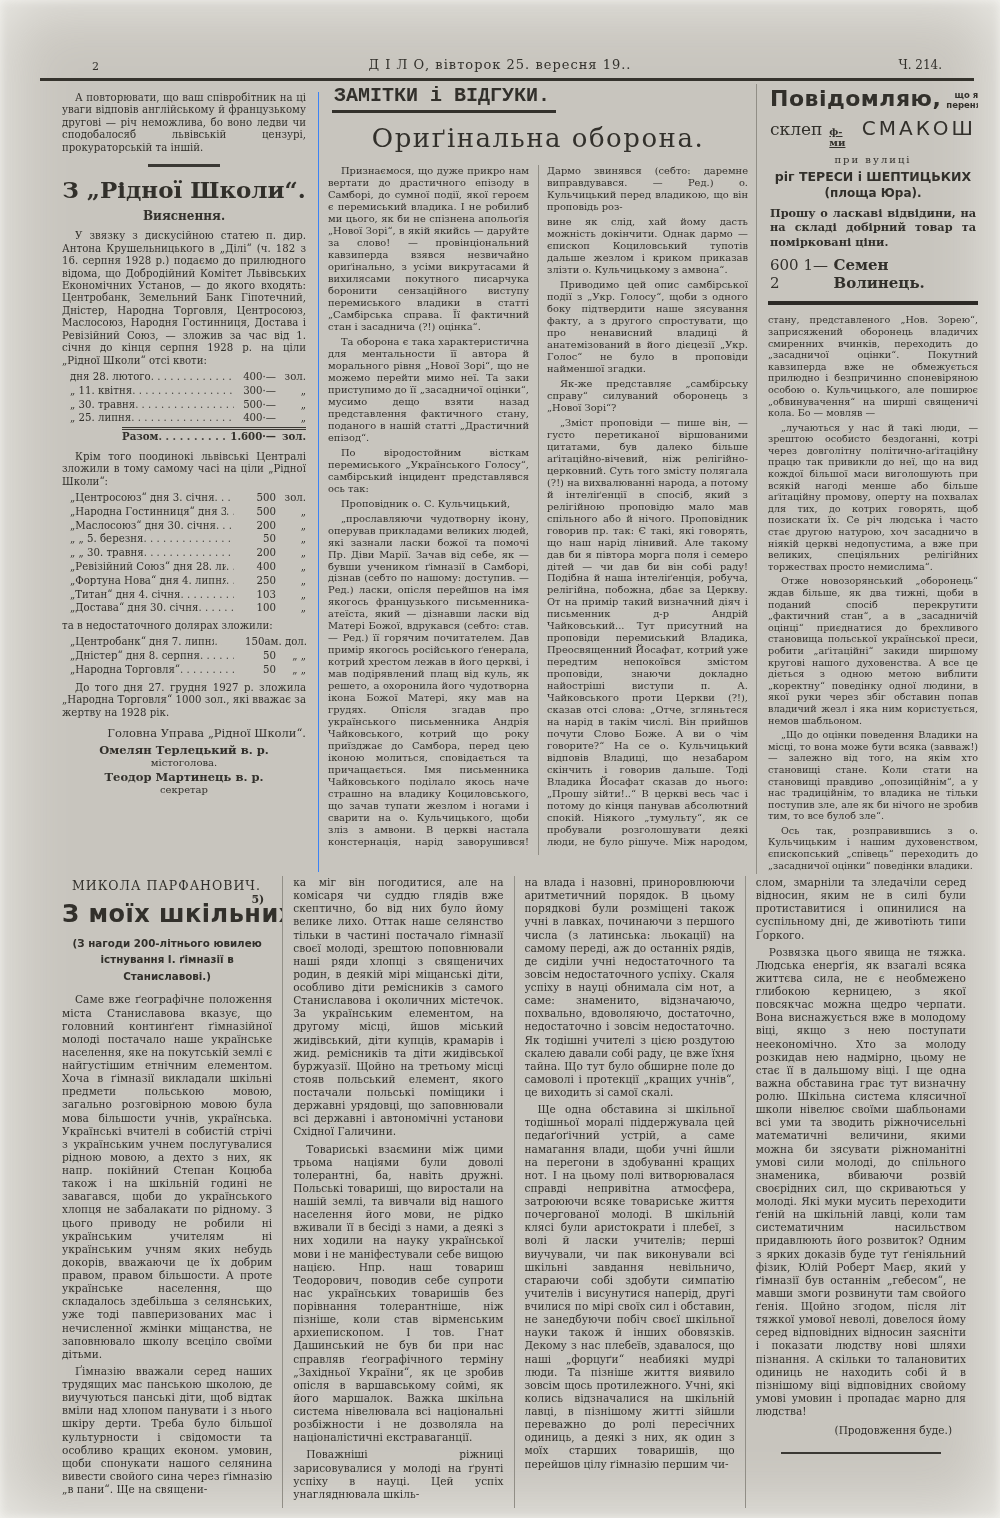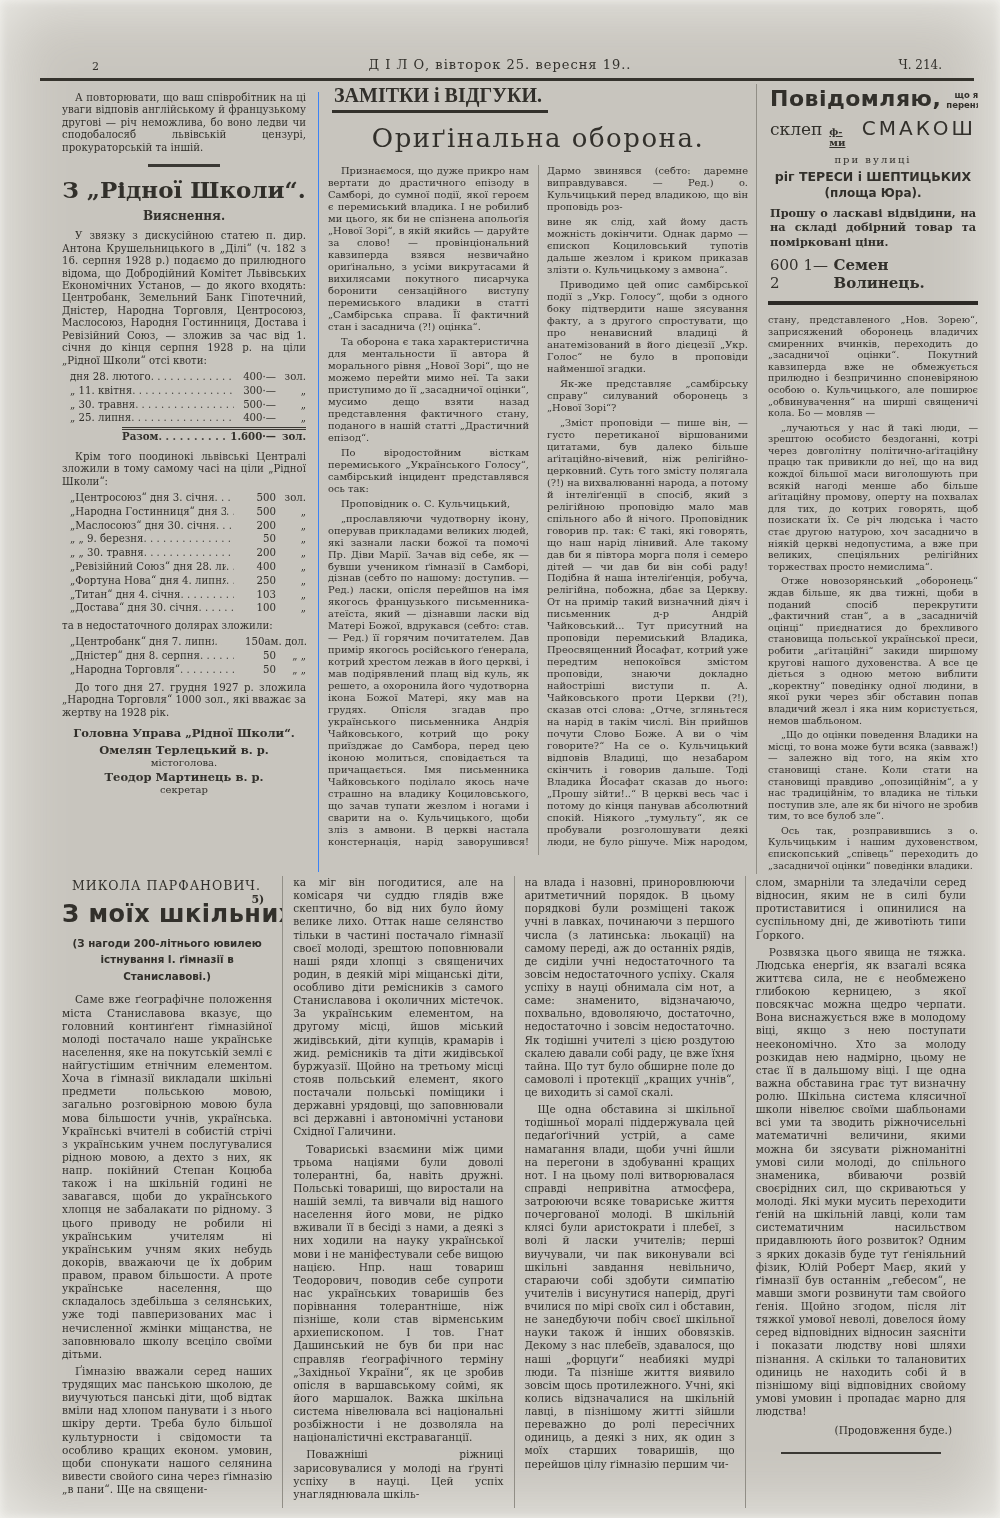--- a/index.html
+++ b/index.html
@@ -23,26 +23,26 @@
   .endrule{width:72px;height:3px;background:#3a3833;margin:10px auto 9px auto}
   .rtitle{font-size:23px;font-weight:bold;text-align:center;margin:4px 0 6px 0}
   .rsub{font-size:12px;font-weight:bold;text-align:center;margin:0 0 7px 0}
   .trow{display:flex;align-items:baseline;font-size:10.2px;line-height:1.35;padding-left:8px}
   .tl{white-space:nowrap;overflow:hidden;max-width:165px}
   .leader{flex:1;overflow:hidden;white-space:nowrap;color:#4a4843;min-width:8px}
   .leader::after{content:" . . . . . . . . . . . . . . . . ."}
   .ta{text-align:right;min-width:42px;white-space:nowrap}
   .tu{min-width:30px;text-align:right;white-space:nowrap}
   .trow.total{border-top:3px double #3a3833;margin:2px 0 7px 60px;padding-left:0;font-weight:bold}
-  .sig-org{font-size:11.5px;font-weight:bold;text-align:center;margin:7px 0 3px}
+  .sig-org{font-size:11.5px;font-weight:normal;text-align:right;margin:7px 0 3px}
   .sig-name{font-size:11.5px;font-weight:bold;text-align:center;margin:2px 0 0}
   .sig-role{font-size:10px;text-align:center;margin:0 0 2px}
   
   .zam{position:absolute;left:328px;top:84px;width:420px;height:790px;overflow:hidden}
-  .ztitle{font-size:20px;font-weight:bold;font-family:Liberation Serif, serif;
+  .ztitle{font-size:20px;font-weight:bold;font-family:Liberation Mono, monospace;
           display:inline-block;border-bottom:3px solid #33312c;padding:0 6px 3px 2px;margin-left:4px}
   .zhead{font-size:26px;font-weight:normal;text-align:center;letter-spacing:1.5px;margin:10px 0 12px}
   .zcols{column-count:2;column-gap:18px;column-rule:1px solid #918e86;height:690px;column-fill:auto}
   .zcols .body{font-size:9.9px;line-height:1.21}
   .lead{line-height:1.3}
   
   .col4{position:absolute;left:756px;top:84px;width:210px;height:790px;overflow:hidden;
         padding-left:11px;border-left:1px solid #918e86}
   .ad{border-bottom:4px solid #2c2a26;padding:2px 2px 9px 2px;margin-bottom:9px}
   .row1{display:flex;align-items:flex-start;gap:5px}
@@ -142,21 +142,21 @@
         <span class="ta">500</span>
         <span class="tu">„</span>
       </div>
     <div class="trow">
         <span class="tl">„Маслосоюз“ дня 30. січня</span>
         <span class="leader"></span>
         <span class="ta">200</span>
         <span class="tu">„</span>
       </div>
     <div class="trow">
-        <span class="tl">„    „    9. березня</span>
+        <span class="tl">„    „    5. березня</span>
         <span class="leader"></span>
         <span class="ta">50</span>
         <span class="tu">„</span>
       </div>
     <div class="trow">
         <span class="tl">„    „    30. травня</span>
         <span class="leader"></span>
         <span class="ta">200</span>
         <span class="tu">„</span>
       </div>

